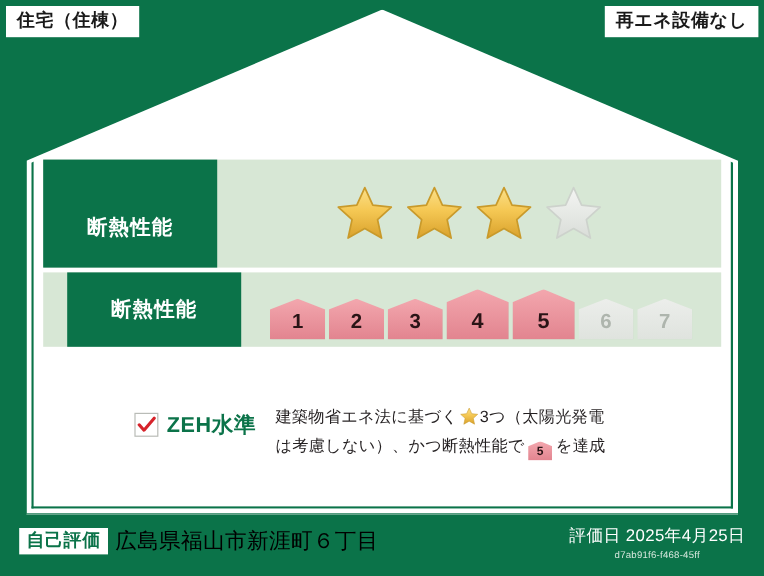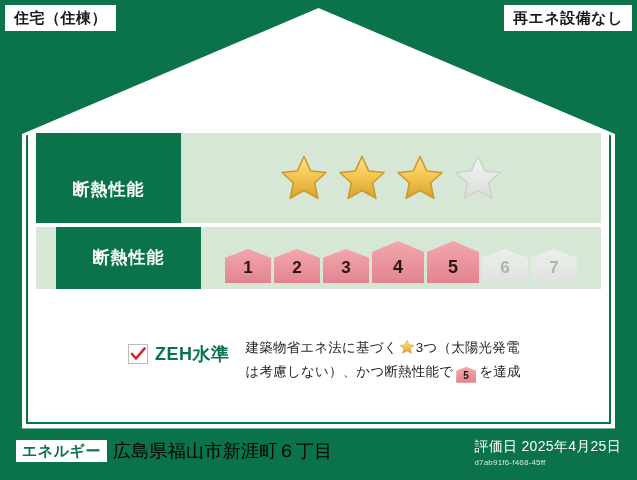--- a/index.html
+++ b/index.html
@@ -150,21 +150,21 @@
   .badge.tall { height: 42px; width: 52px; font-size: 18px; }
   .badge.off {
     background: linear-gradient(#eceeeb, #dfe3de);
     color: #aeb5ad;
     filter: drop-shadow(1px 1.5px 1px rgba(120,130,120,0.3));
   }
 
   
   .zeh {
     position: absolute;
-    left: 36px;
+    left: 20px;
     right: 36px;
     top: 336px;
     display: flex;
     align-items: flex-start;
     z-index: 12;
   }
   .zeh-tag {
     flex: 0 0 auto;
     display: flex;
     align-items: center;
@@ -256,21 +256,21 @@
   }
   .address {
     font-size: 18px;
     color: #000000;
     letter-spacing: 0.3px;
   }
   .footer-right {
     position: absolute;
     right: 16px;
     top: 8px;
-    text-align: left;
+    text-align: center;
   }
   .eval-date {
     font-size: 14px;
     color: #ffffff;
     letter-spacing: 0.3px;
     line-height: 1.2;
   }
   .eval-id {
     font-size: 8px;
     color: #d6e7dd;
@@ -360,21 +360,21 @@
     <div class="zeh-desc">
       <span>建築物省エネ法に基づく</span><svg class="mini-star" viewBox="0 0 24 24">
           <path d="M12 1.6 L15.2 8.6 L22.6 9.4 L17.1 14.4 L18.7 21.8 L12 18 L5.3 21.8 L6.9 14.4 L1.4 9.4 L8.8 8.6 Z" fill="url(#goldGrad)" stroke="#c99a2b" stroke-width="0.7"></path>
         </svg><span>3つ（太陽光発電</span><br><span>は考慮しない）、かつ断熱性能で</span><span class="mini-badge">5</span><span>を達成</span>
     </div>
   </div>
 
   <div class="footer-rule"></div>
   <div class="footer">
     <div class="footer-left">
-      <span class="self-eval">エネルギー</span>
+      <span class="self-eval">自己評価</span>
       <span class="address">広島県福山市新涯町６丁目</span>
     </div>
     <div class="footer-right">
       <div class="eval-date">評価日 2025年4月25日</div>
       <div class="eval-id">d7ab91f6-f468-45ff</div>
     </div>
   </div>
 
 </div>
 

